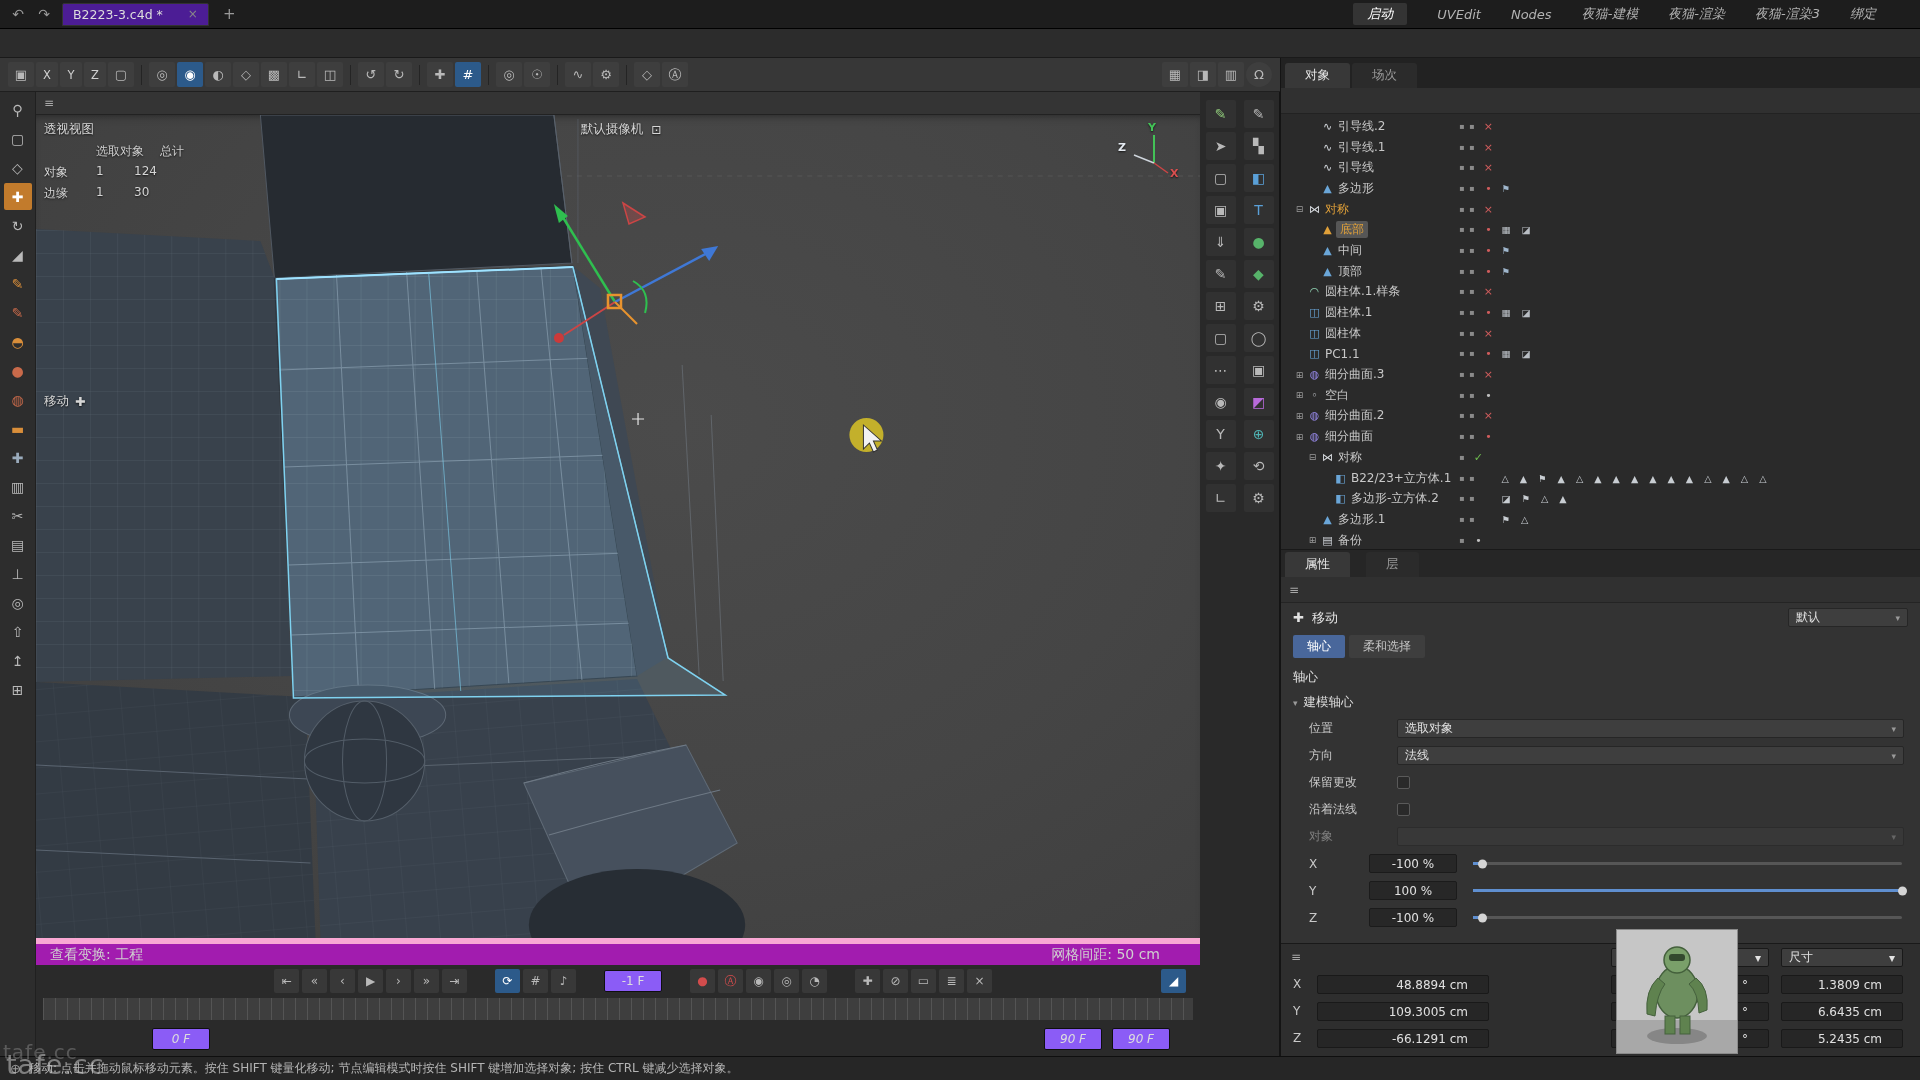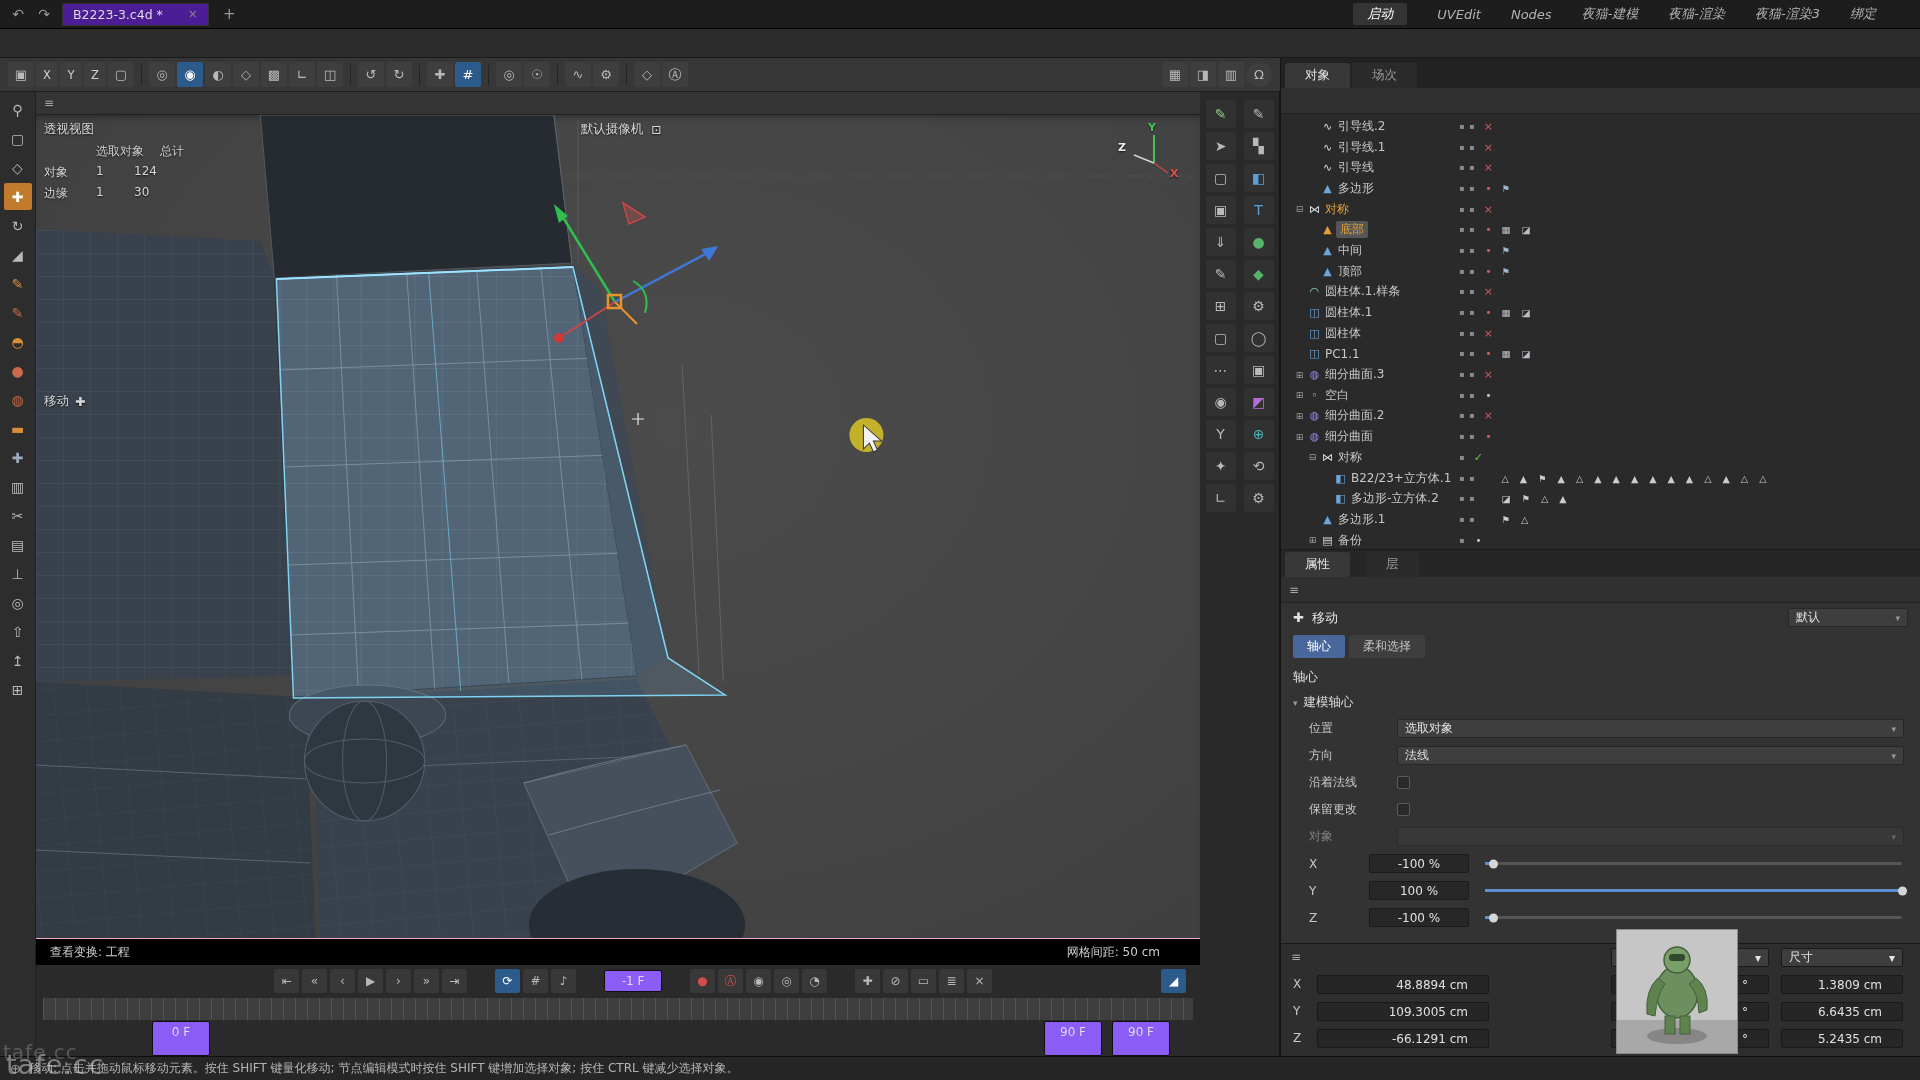--- a/index.html
+++ b/index.html
@@ -66,38 +66,38 @@
   .vp-stats { top:28px; left:8px; font-size:12px; }
   .vps-header { display:grid; grid-template-columns:64px 44px; margin-left:52px; color:#cfcfcf; }
   .vps-row { display:grid; grid-template-columns:52px 38px 44px; margin-top:4px; }
   .vp-tool-hint { top:278px; left:8px; display:flex; gap:6px; align-items:center; }
   .vp-camera { top:6px; left:50%; transform:translateX(-46%); display:flex; gap:8px; align-items:center; }
   .axis-widget { position:absolute; top:8px; right:12px; width:70px; height:64px; }
   .axis-widget .axl { position:absolute; font-size:11px; font-weight:bold; text-shadow:0 1px 2px rgba(0,0,0,.7); }
   .axl-y { top:-2px; left:30px; color:#43c257; }
   .axl-z { top:18px; left:0px; color:#e4eaf0; }
   .axl-x { top:44px; left:52px; color:#d84f4f; }
-  .vp-strip { height:27px; background:#000000; border-top:1px solid #f9a8d4;
+  .vp-strip { height:27px; background:#a21caf; border-top:6px solid #f9a8d4;
               display:flex; align-items:center; justify-content:space-between;
-              font-size:12px; color:#cfcfcf; padding:0 40px 0 14px; }
+              font-size:14px; color:#cfcfcf; padding:0 40px 0 14px; }
 
   
   .timeline { height:91px; background:#2a2a2a; display:flex; flex-direction:column; }
   .tl-controls { height:32px; display:flex; align-items:center; padding-left:238px; gap:3px; }
   .tl-btn { width:25px; height:24px; background:#383838; border-radius:2px; font-size:12px; }
   .tl-group { display:flex; gap:3px; align-items:center; }
   .tl-gap { width:22px; }
   .fbox { background:#8b5cf6; border:1px solid #0f0f0f; border-radius:2px; color:#ddd;
           font-size:12px; padding:3px 10px; min-width:58px; text-align:center; }
   .tl-zoom { margin-left:auto; margin-right:14px; }
   .tl-ruler { height:24px; margin:0 6px; background:#3e3e3e; border:1px solid #2a2a2a;
               display:flex; justify-content:space-between; align-items:flex-start;
               padding:3px 12px 0; font-size:10.5px; color:#b8b8b8;
               background-image:repeating-linear-gradient(90deg, rgba(150,150,150,.25) 0 1px, transparent 1px 12px); }
-  .tl-fields { height:35px; display:flex; padding:0 16px; }
+  .tl-fields { height:35px; display:flex; align-items:center; padding:0 16px;font-style:italic; }
   .tl-fields .start { margin-left:100px; }
   .tl-fields .endgrp { margin-left:auto; display:flex; gap:10px; margin-right:14px; }
 
   
   .right-strips { width:80px; background:#292929; border-right:1px solid #141414;
                   display:flex; justify-content:center; gap:4px; }
   .rstrip { width:34px; display:flex; flex-direction:column; align-items:center; padding-top:8px; gap:4px; }
   .rtool { width:30px; height:28px; background:#313131; border-radius:2px; font-size:14px; }
 
   
@@ -143,21 +143,21 @@
   .mode-tab.active { background:#49679b; color:#fff; }
   .am-section { padding:8px 12px 2px; font-size:12.5px; color:#e0e0e0; }
   .am-group { padding:6px 12px 4px; font-size:12.5px; color:#dcdcdc; display:flex; gap:6px; align-items:center; }
   .am-group .caret { font-size:9px; color:#9a9a9a; }
   .am-row { display:flex; align-items:center; height:27px; padding-left:28px; font-size:12px; color:#c9c9c9; }
   .am-label { width:88px; }
   .am-row .dd { flex:1; margin-right:16px; }
   .am-row.dim { opacity:.5; }
   .checkbox { width:13px; height:13px; background:#2a2a2a; border:1px solid #5a5a5a; border-radius:2px; }
   .am-axis { width:60px; }
-  .vb { width:100px; height:19px; background:#272727; border:1px solid #1b1b1b; border-radius:2px;
+  .vb { width:88px; height:19px; background:#272727; border:1px solid #1b1b1b; border-radius:2px;
         display:flex; align-items:center; justify-content:center; font-size:12px; color:#e0e0e0; }
   .slider { position:relative; flex:1; height:3px; background:#565656; margin:0 18px 0 16px; border-radius:2px; }
   .slider-fill { position:absolute; left:0; top:0; bottom:0; background:#5f8fd0; }
   .slider-knob { position:absolute; top:50%; width:9px; height:9px; background:#d5d5d5;
                  border-radius:50%; transform:translate(-4px,-50%); }
 
   .coords { position:absolute; top:885px; left:0; right:0; bottom:0; background:#2e2e2e; border-top:1px solid #191919; }
   .coord-header, .coord-row { position:relative; height:27px; }
   .coord-header .burger { position:absolute; left:10px; top:6px; font-size:12px; color:#a8a8a8; }
   .cfield { position:absolute; top:4px; height:19px; background:#262626; border:1px solid #191919;
@@ -1050,25 +1050,25 @@
           </div>
         </div>
         <div class="am-row">
           <span class="am-label">方向</span>
           <div class="dd">
             <span>法线</span>
             <span class="caret">▾</span>
           </div>
         </div>
         <div class="am-row">
+          <span class="am-label">保留更改</span>
+          <span class="checkbox"></span>
+        </div>
+        <div class="am-row">
           <span class="am-label">沿着法线</span>
-          <span class="checkbox"></span>
-        </div>
-        <div class="am-row">
-          <span class="am-label">保留更改</span>
           <span class="checkbox"></span>
         </div>
         <div class="am-row dim">
           <span class="am-label">对象</span>
           <div class="dd">
             <span></span>
             <span class="caret">▾</span>
           </div>
         </div>
 

